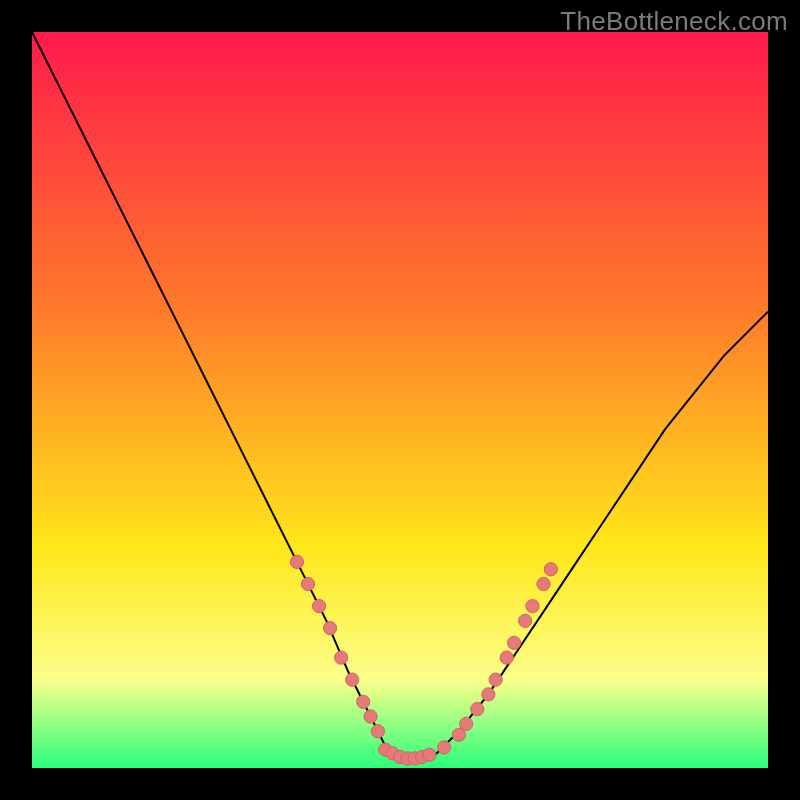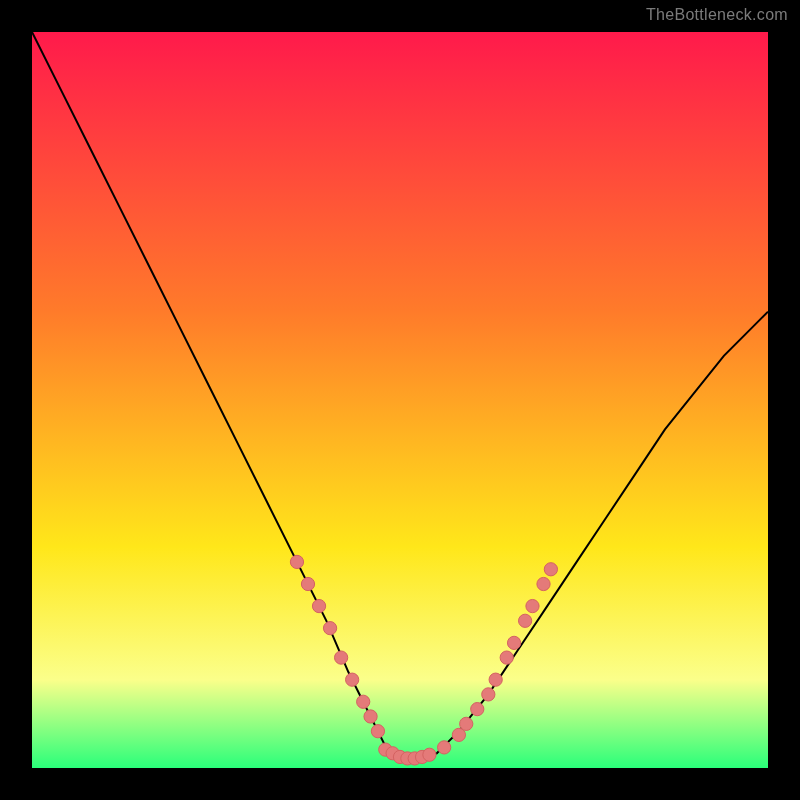--- a/index.html
+++ b/index.html
@@ -24,21 +24,21 @@
     left: 32px;
     top: 32px;
     width: 736px;
     height: 736px;
   }
   .attribution {
     position: absolute;
     top: 6px;
     right: 12px;
     color: #7b7b7b;
-    font-size: 16px;
+    font-size: 26px;
     letter-spacing: 0.3px;
     font-weight: 400;
     font-family: Arial, Helvetica, sans-serif;
   }
   svg {
     display: block;
   }
 </style>
 </head>
 <body>

